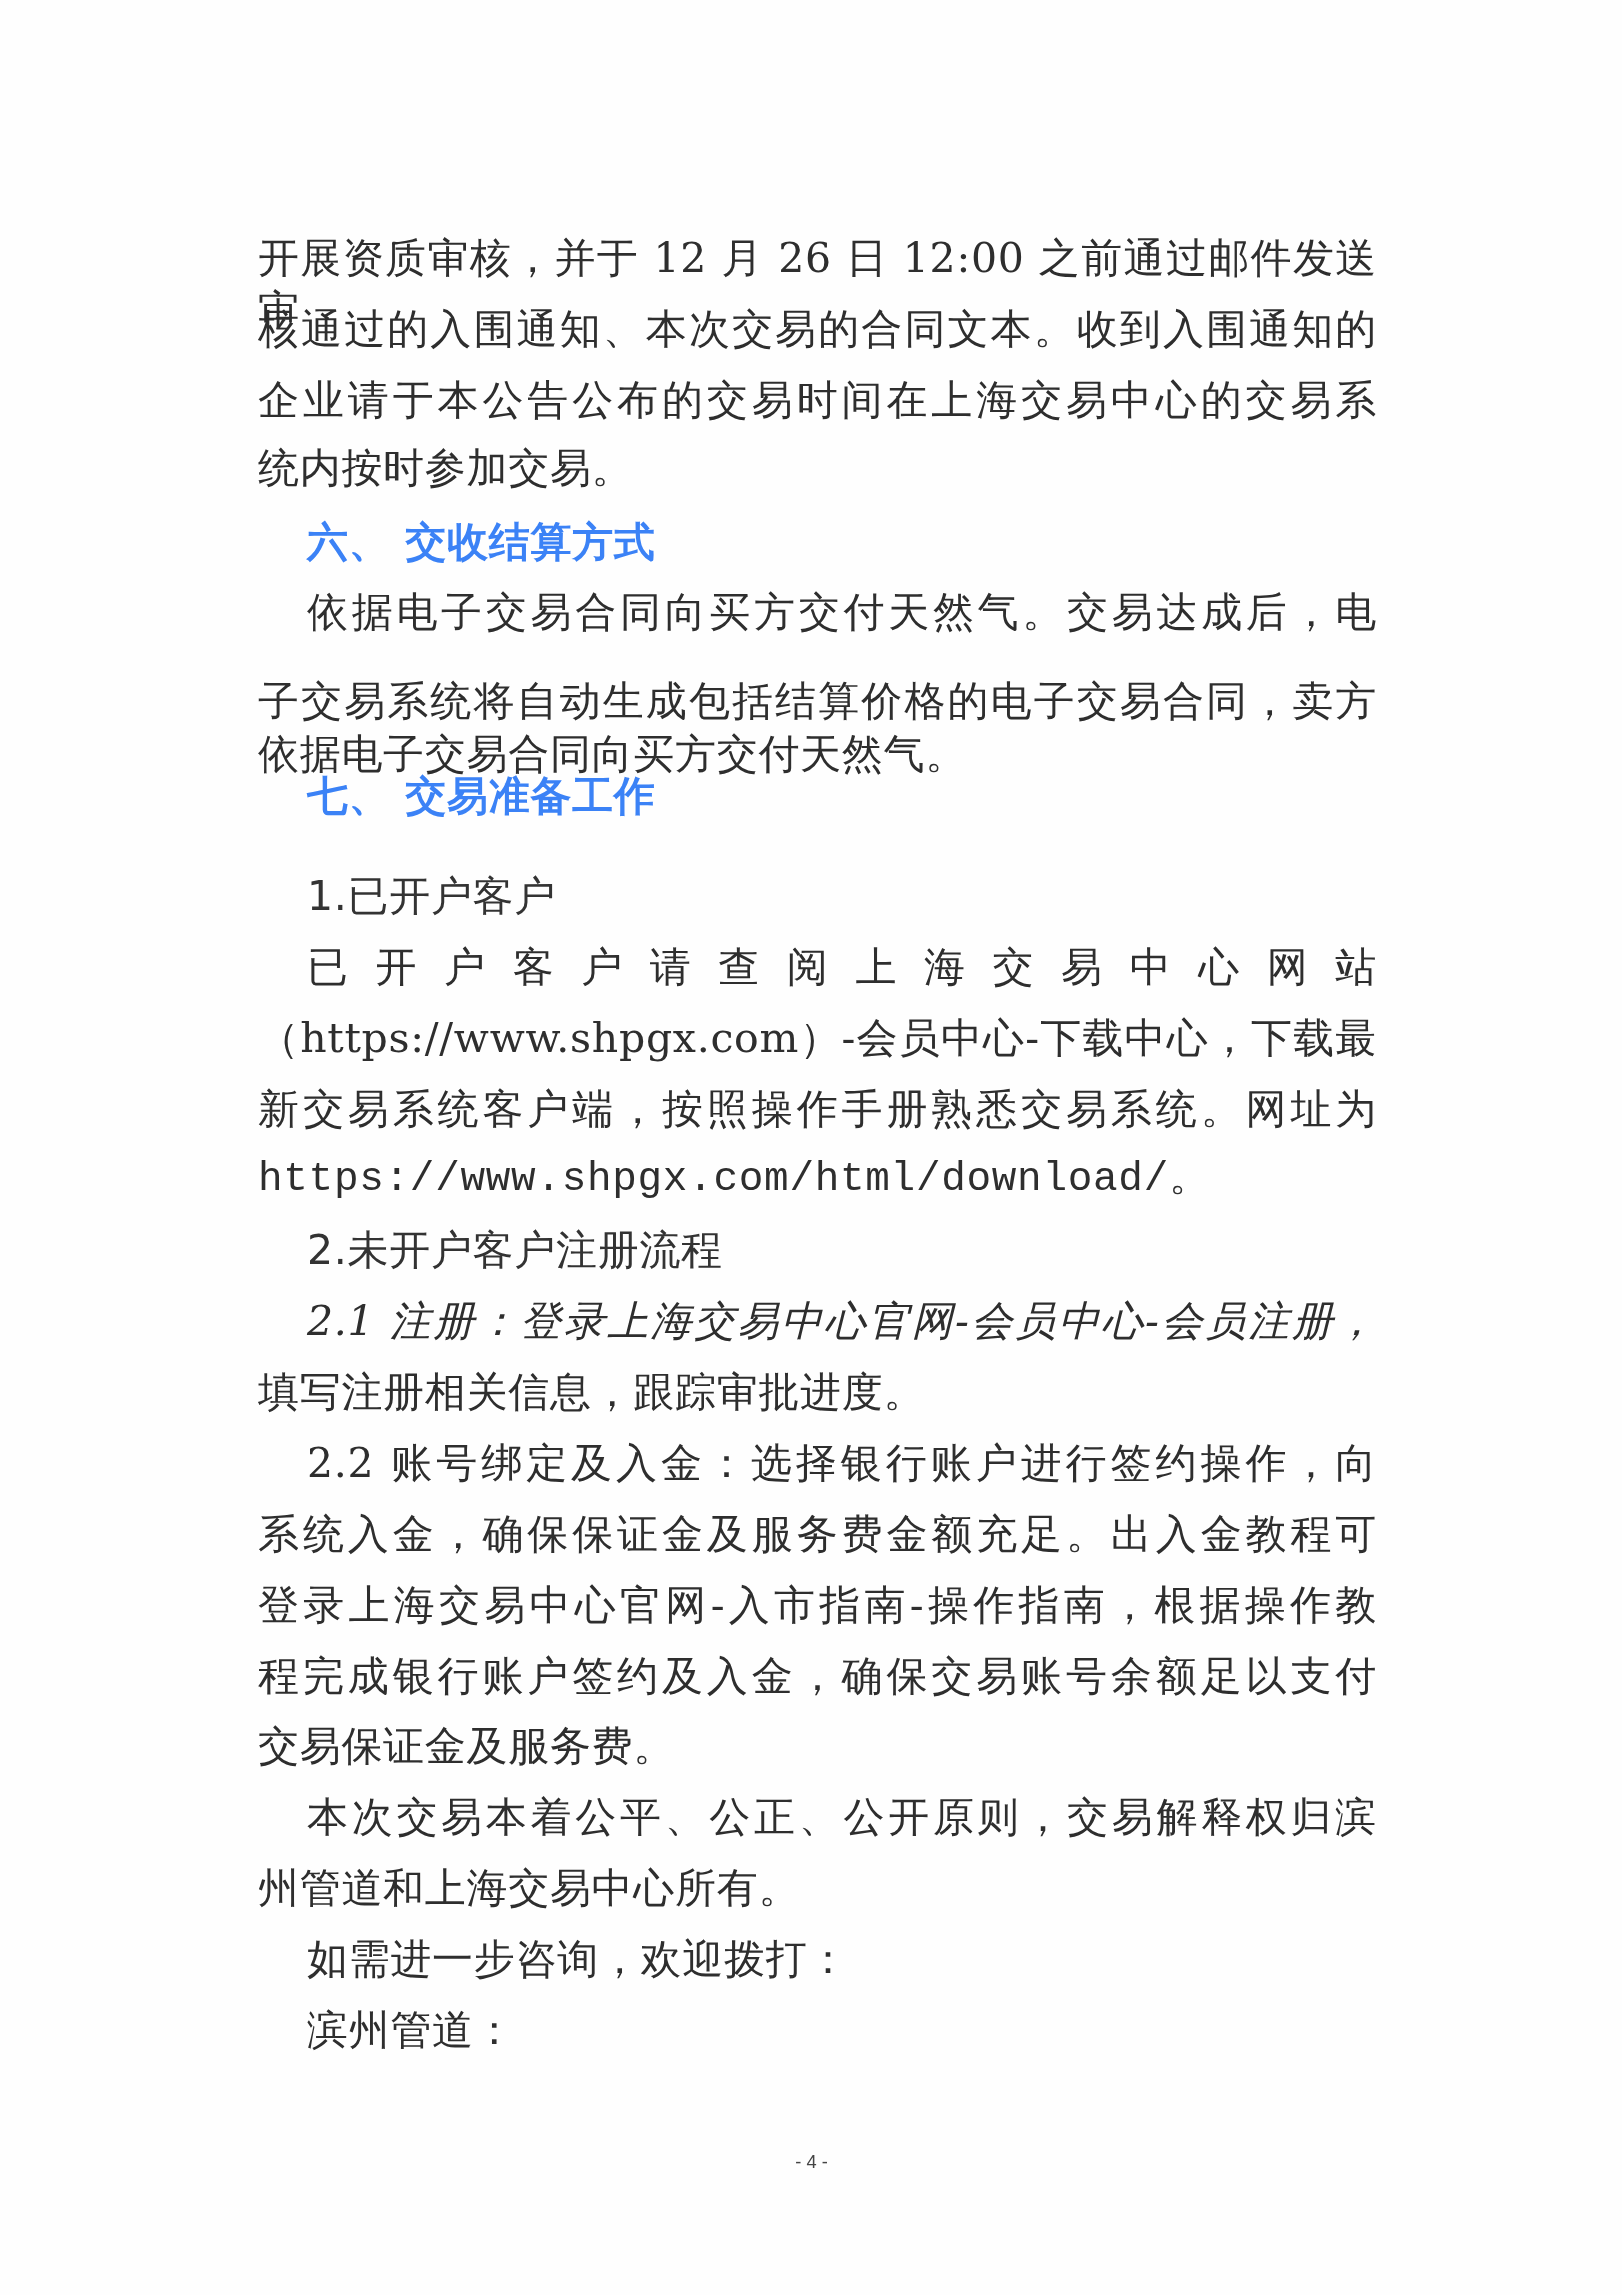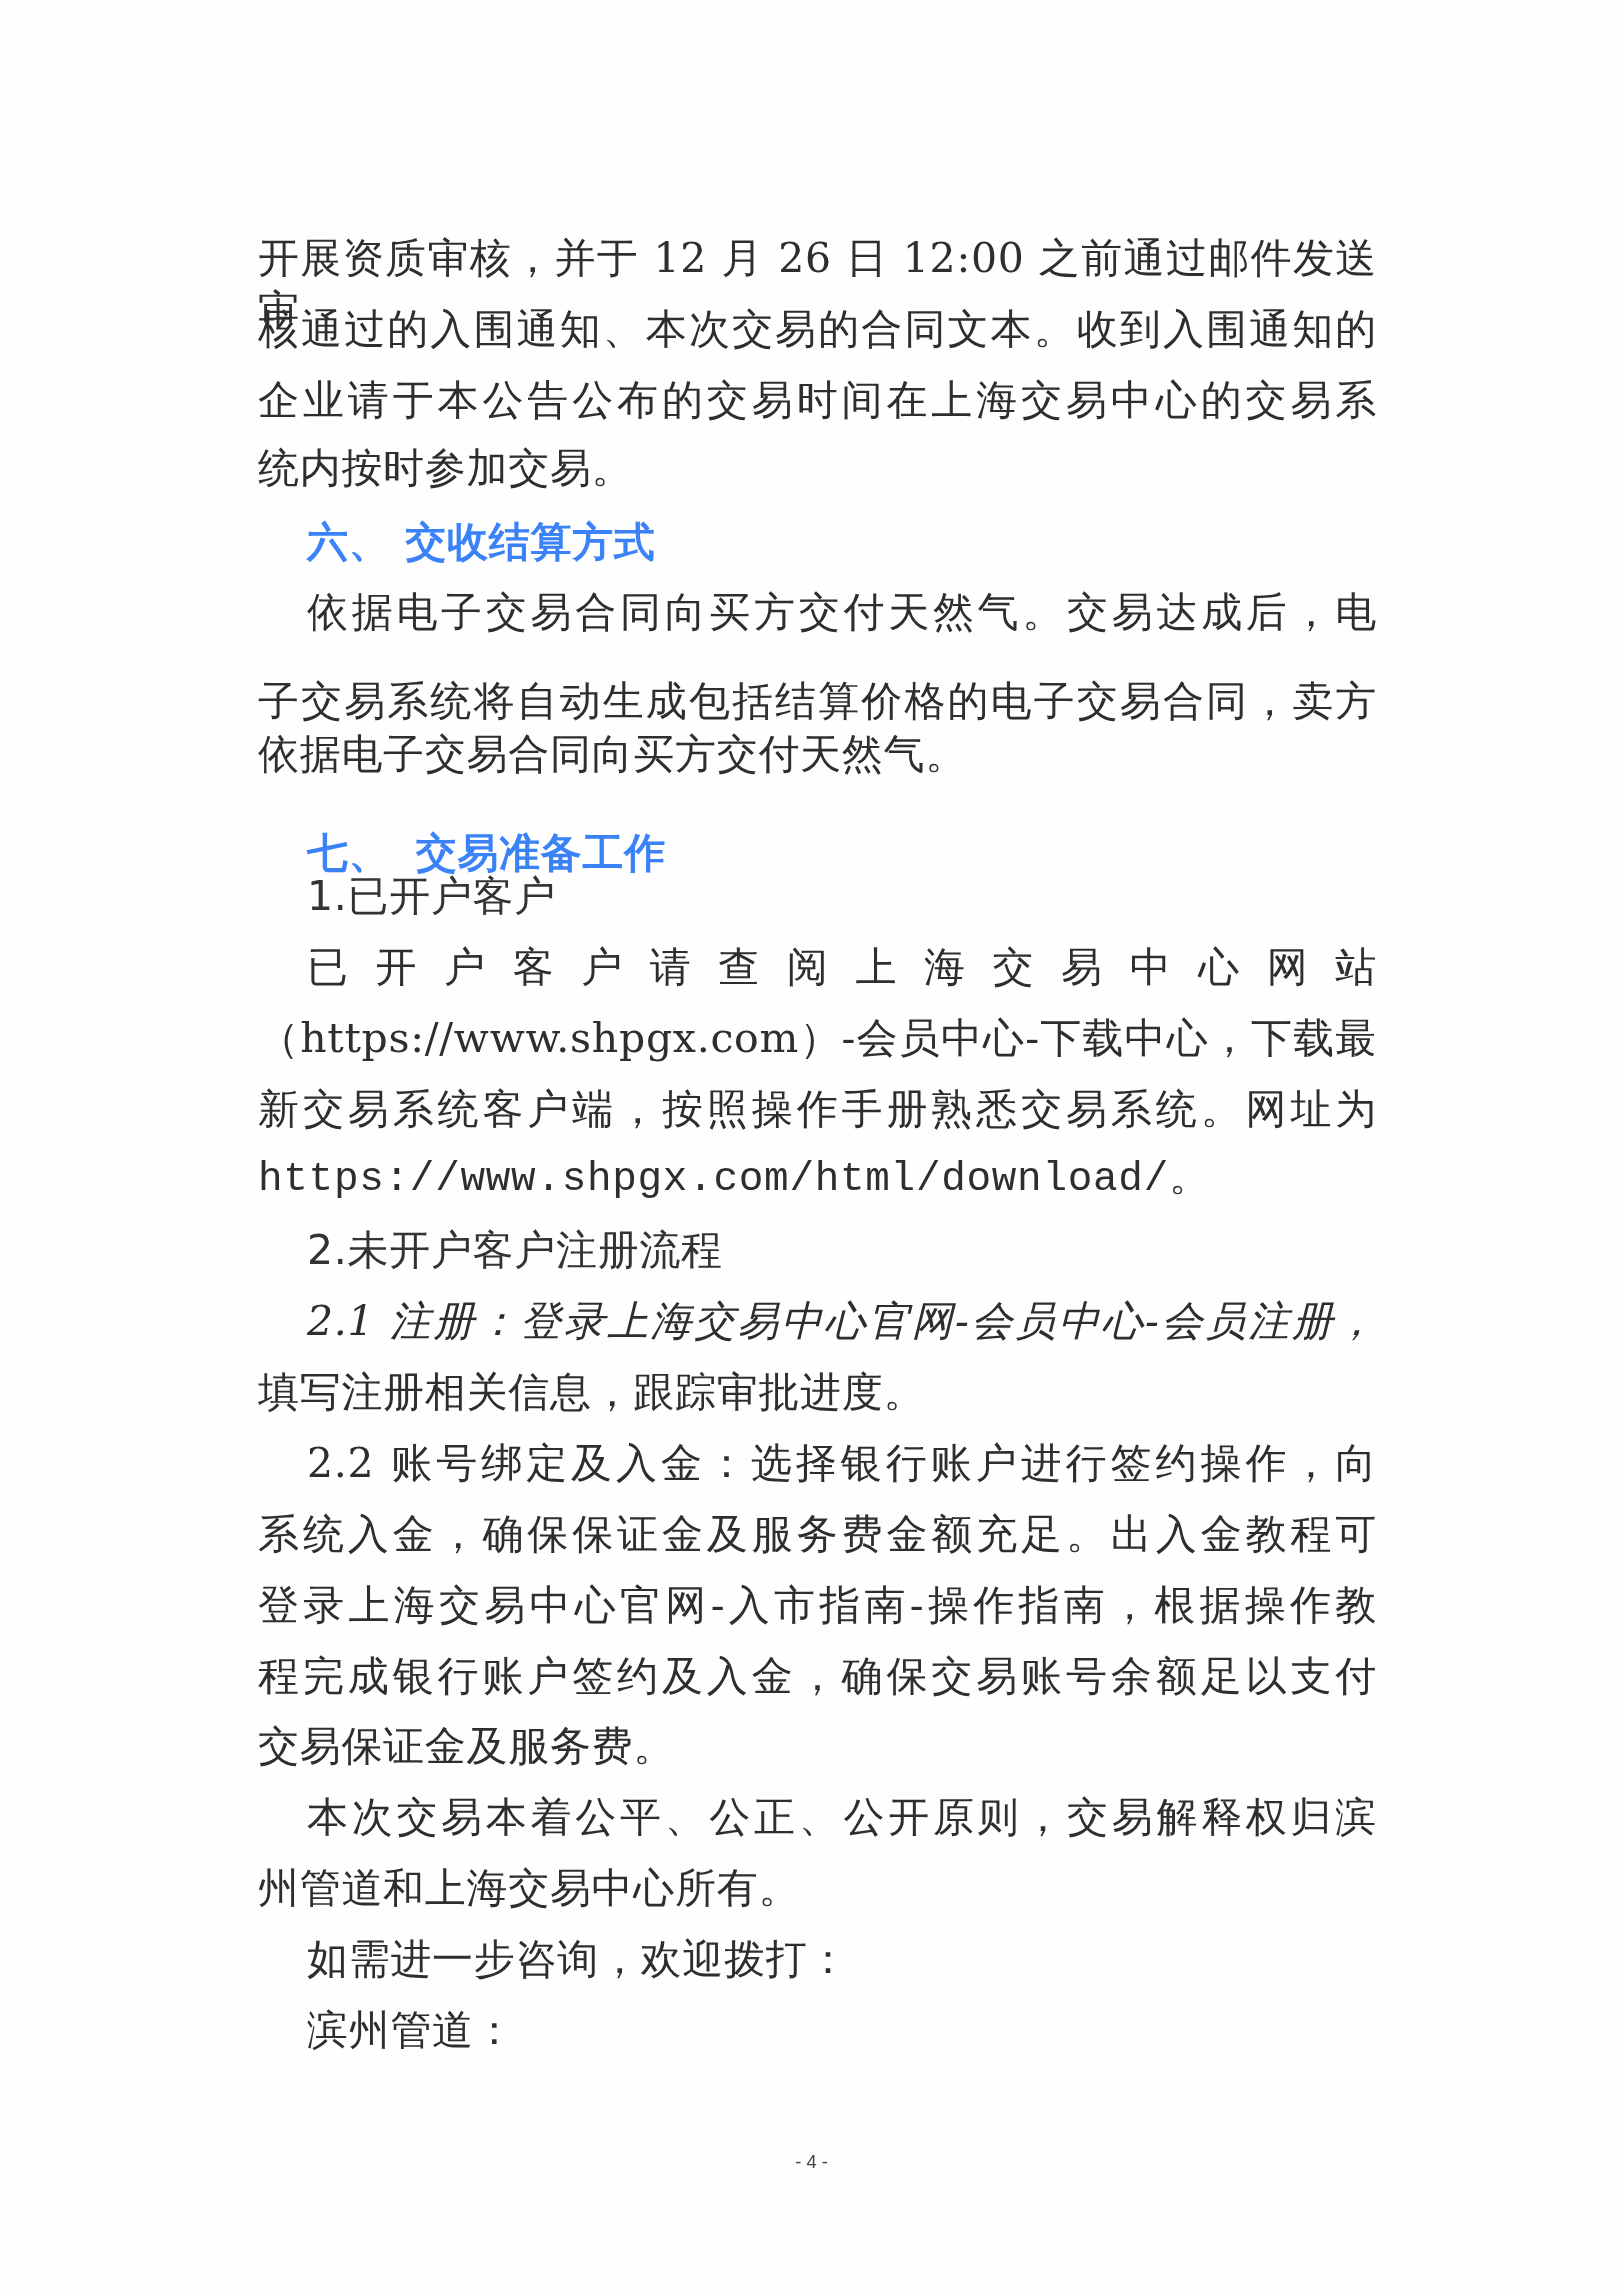--- a/index.html
+++ b/index.html
@@ -68,21 +68,21 @@
 <div class="page">
   <div id="lines">
       <div class="line justify" style="top: 232px;">开展资质审核，并于 12 月 26 日 12:00 之前通过邮件发送审</div>
       <div class="line justify" style="top: 303px;">核通过的入围通知、本次交易的合同文本。收到入围通知的</div>
       <div class="line justify" style="top: 374px;">企业请于本公告公布的交易时间在上海交易中心的交易系</div>
       <div class="line" style="top: 445px; font-family: Liberation Mono, monospace;">统内按时参加交易。</div>
       <div class="line indent heading" style="top: 516px;">六、 交收结算方式</div>
       <div class="line indent justify" style="top: 586px;">依据电子交易合同向买方交付天然气。交易达成后，电</div>
       <div class="line justify" style="top: 675px;">子交易系统将自动生成包括结算价格的电子交易合同，卖方</div>
       <div class="line" style="top: 728px;">依据电子交易合同向买方交付天然气。</div>
-      <div class="line indent heading" style="top: 830px; font-family: Liberation Mono, monospace;">七、 交易准备工作</div>
+      <div class="line indent heading" style="top: 770px;">七、 交易准备工作</div>
       <div class="line indent subheading" style="top: 870px;">1.已开户客户</div>
       <div class="line indent justify" style="top: 941px;">已 开 户 客 户 请 查 阅 上 海 交 易 中 心 网 站</div>
       <div class="line justify" style="top: 1012px;">（https://www.shpgx.com）-会员中心-下载中心，下载最</div>
       <div class="line justify" style="top: 1083px;">新交易系统客户端，按照操作手册熟悉交易系统。网址为</div>
       <div class="line mono" style="top: 1153px;">https://www.shpgx.com/html/download/。</div>
       <div class="line indent subheading" style="top: 1224px;">2.未开户客户注册流程</div>
       <div class="line indent justify" style="top: 1295px; font-style: italic;">2.1 注册：登录上海交易中心官网-会员中心-会员注册，</div>
       <div class="line" style="top: 1366px;">填写注册相关信息，跟踪审批进度。</div>
       <div class="line indent justify" style="top: 1437px;">2.2 账号绑定及入金：选择银行账户进行签约操作，向</div>
       <div class="line justify" style="top: 1508px;">系统入金，确保保证金及服务费金额充足。出入金教程可</div>

